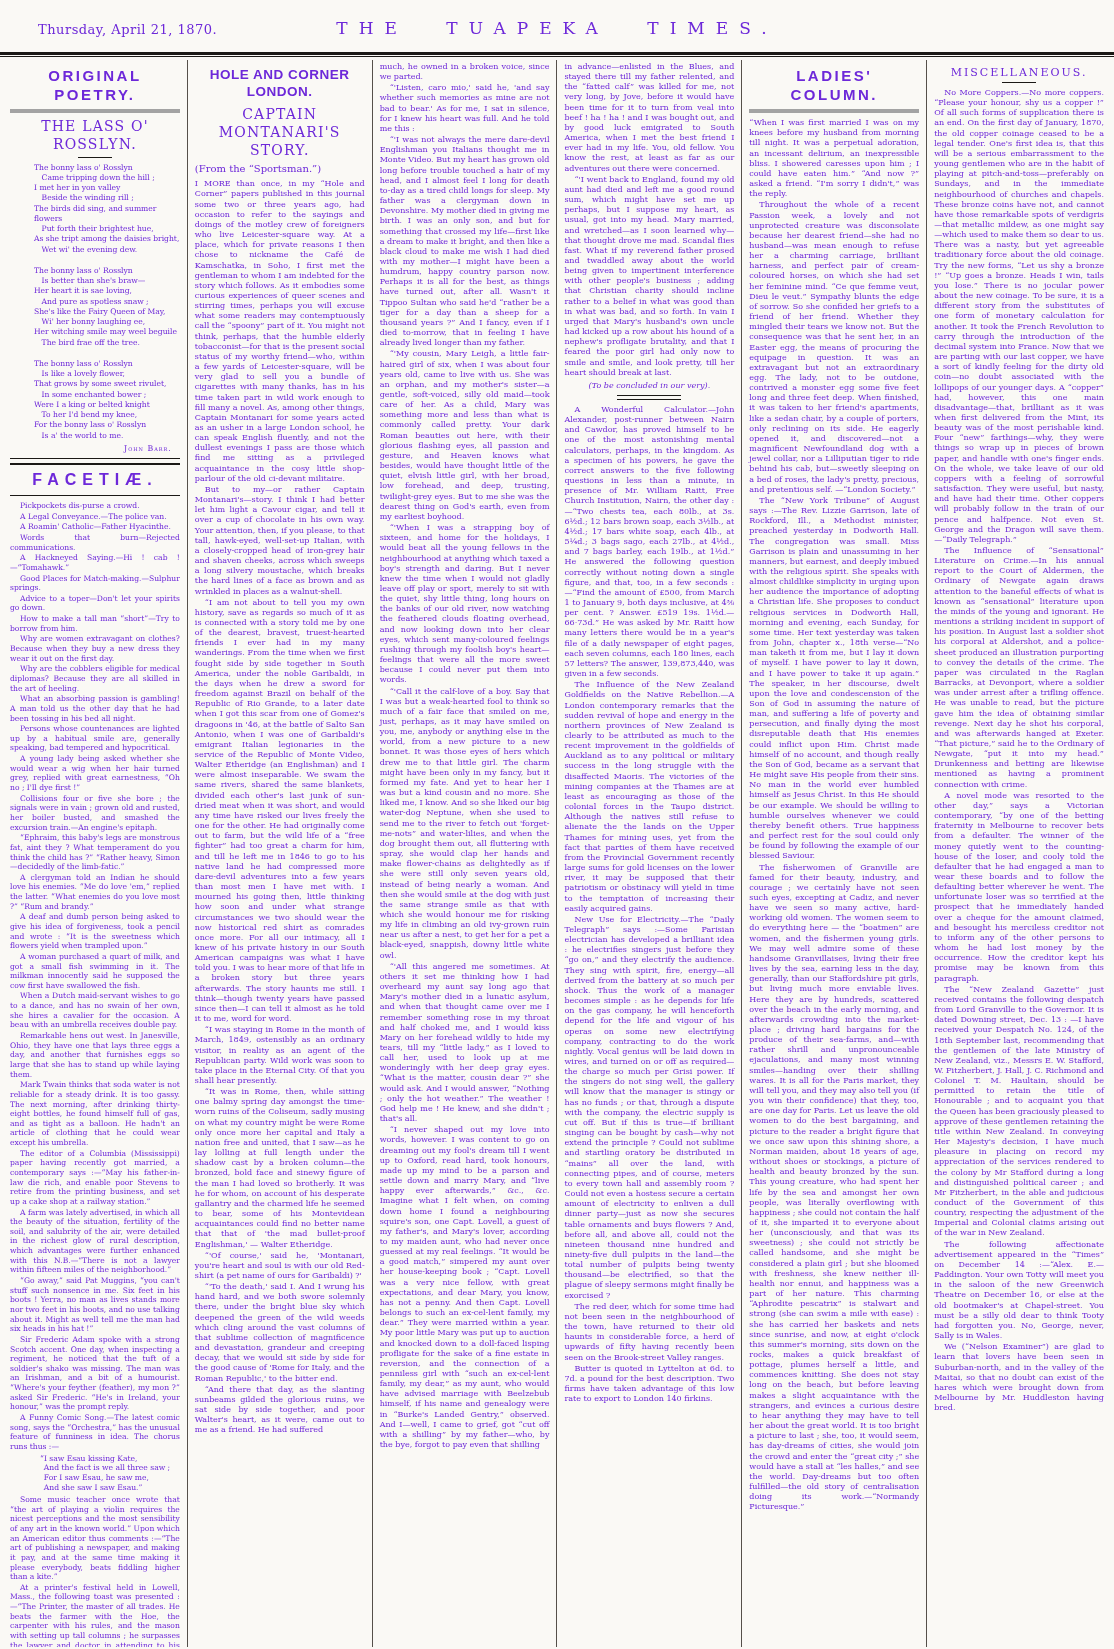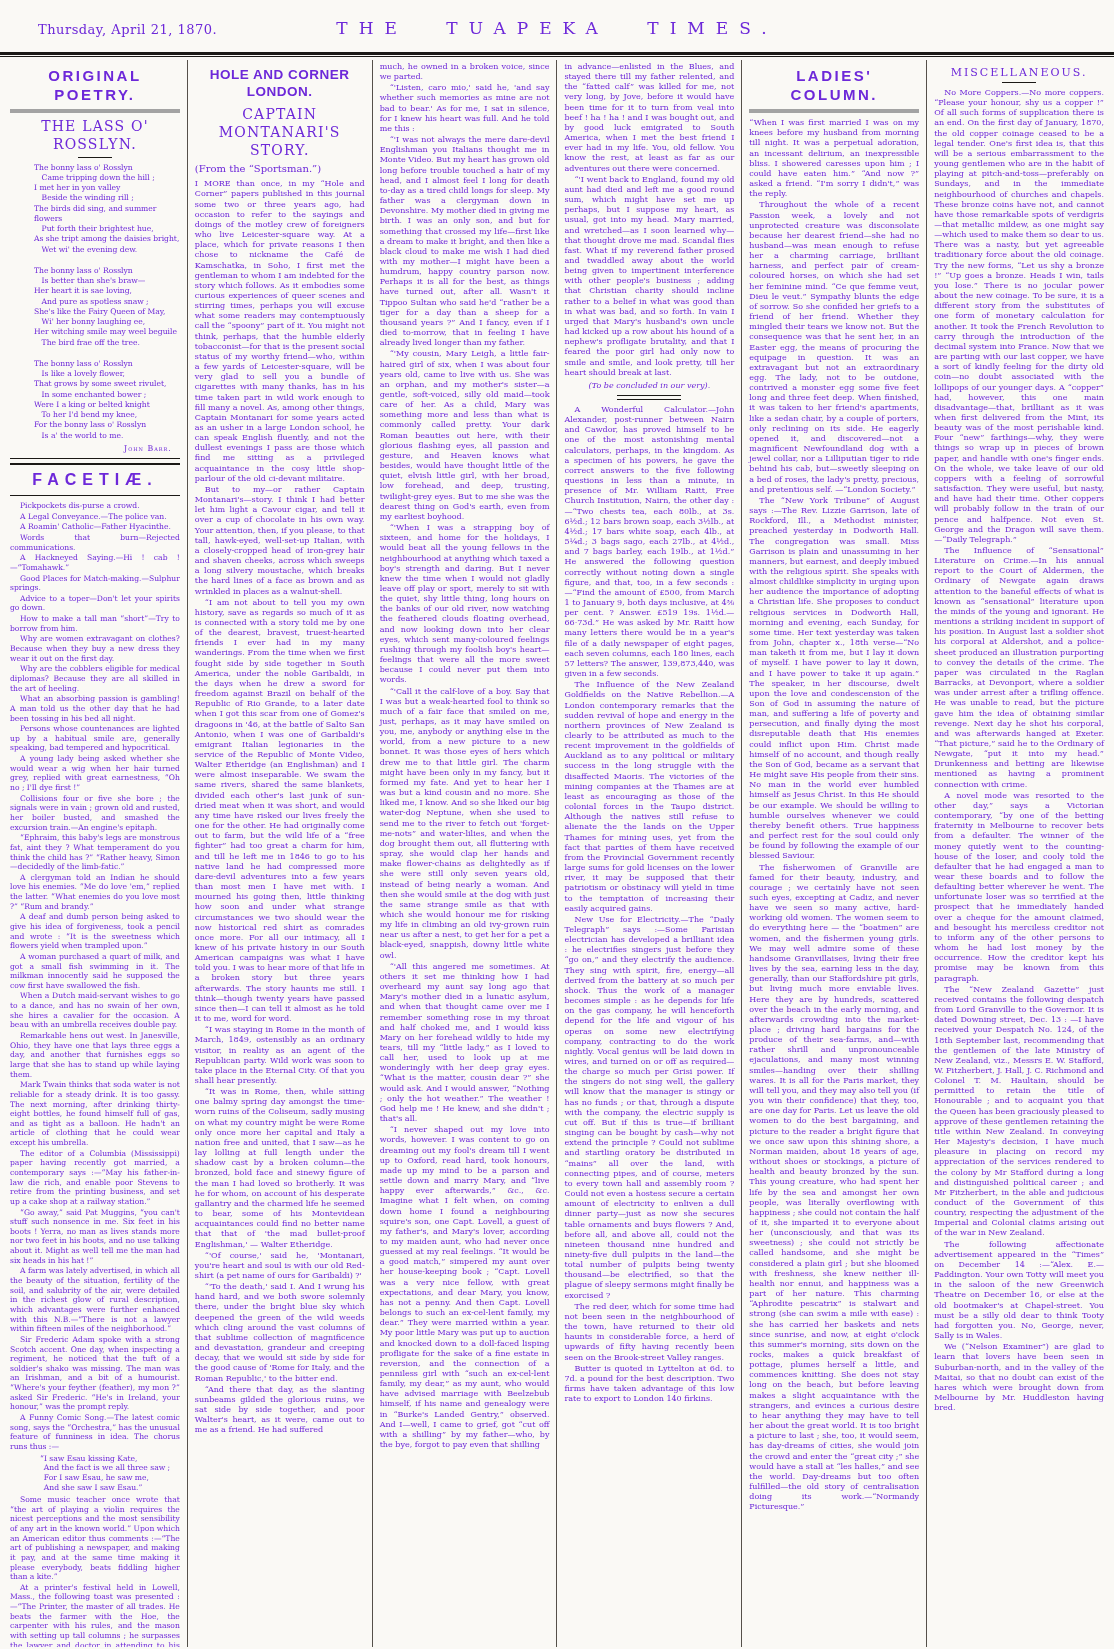--- a/index.html
+++ b/index.html
@@ -101,22 +101,22 @@
         <p class="b-p">A young lady being asked whether she would wear a wig when her hair turned grey, replied with great earnestness, “Oh no ; I'll dye first !”</p>
         <p class="b-p">Collisions four or five she bore ; the signals were in vain ; grown old and rusted, her boiler busted, and smashed the excursion train.—An engine's epitaph.</p>
         <p class="b-p">“Ephraim, this baby's legs are monstrous fat, aint they ?  What temperament do you think the child has ?” “Rather heavy, Simon—decidedly of the limb-fatic.”</p>
         <p class="b-p">A clergyman told an Indian he should love his enemies.  “Me do love 'em,” replied the latter.  “What enemies do you love most ?”  “Rum and brandy.”</p>
         <p class="b-p">A deaf and dumb person being asked to give his idea of forgiveness, took a pencil and wrote : “It is the sweetness which flowers yield when trampled upon.”</p>
         <p class="b-p">A woman purchased a quart of milk, and got a small fish swimming in it.  The milkman innocently said he supposed the cow first have swallowed the fish.</p>
         <p class="b-p">When a Dutch maid-servant wishes to go to a dance, and has no swain of her own, she hires a cavalier for the occasion. A beau with an umbrella receives double pay.</p>
         <p class="b-p">Remarkable hens out west.  In Janesville, Ohio, they have one that lays three eggs a day, and another that furnishes eggs so large that she has to stand up while laying them.</p>
         <p class="b-p">Mark Twain thinks that soda water is not reliable for a steady drink.  It is too gassy.  The next morning, after drinking thirty-eight bottles, he found himself full of gas, and as tight as a balloon.  He hadn't an article of clothing that he could wear except his umbrella.</p>
         <p class="b-p">The editor of a Columbia (Mississippi) paper having recently got married, a contemporary says :—“May his father-in-law die rich, and enable poor Stevens to retire from the printing business, and set up a cake shop at a railway station.”</p>
+        <p class="b-p">A farm was lately advertised, in which all the beauty of the situation, fertility of the soil, and salubrity of the air, were detailed in the richest glow of rural description, which advantages were further enhanced with this N.B.—“There is not a lawyer within fifteen miles of the neighborhood.”</p>
         <p class="b-p">“Go away,” said Pat Muggins, “you can't stuff such nonsence in me.  Six feet in his boots !  Yerra, no man as lives stands more nor two feet in his boots, and no use talking about it.  Might as well tell me the man had six heads in his hat !”</p>
-        <p class="b-p">A farm was lately advertised, in which all the beauty of the situation, fertility of the soil, and salubrity of the air, were detailed in the richest glow of rural description, which advantages were further enhanced with this N.B.—“There is not a lawyer within fifteen miles of the neighborhood.”</p>
         <p class="b-p">Sir Frederic Adam spoke with a strong Scotch accent.  One day, when inspecting a regiment, he noticed that the tuft of a soldier's shako was missing.  The man was an Irishman, and a bit of a humourist.  “Where's your feyther (feather), my mon ?” asked Sir Frederic.  “He's in Ireland, your honour,” was the prompt reply.</p>
         <p class="b-p">A Funny Comic Song.—The latest comic song, says the “Orchestra,” has the unusual feature of funniness in idea. The chorus runs thus :—</p>
         <div class="b-pverse">“I saw Esau kissing Kate,
  And the fact is we all three saw ;
  For I saw Esau, he saw me,
  And she saw I saw Esau.”</div>
         <p class="b-p">Some music teacher once wrote that “the art of playing a violin requires the nicest perceptions and the most sensibility of any art in the known world.”  Upon which an American editor thus comments :—“The art of publishing a newspaper, and making it pay, and at the same time making it please everybody, beats fiddling higher than a kite.”</p>
         <p class="b-p">At a printer's festival held in Lowell, Mass., the following toast was presented :—“The Printer, the master of all trades. He beats the farmer with the Hoe, the carpenter with his rules, and the mason with setting up tall columns ; he surpasses the lawyer and doctor in attending to his cases, and beats the parson in the management of the 'devil.'”</p>
       </div>
     <div class="col" data-col="1">

